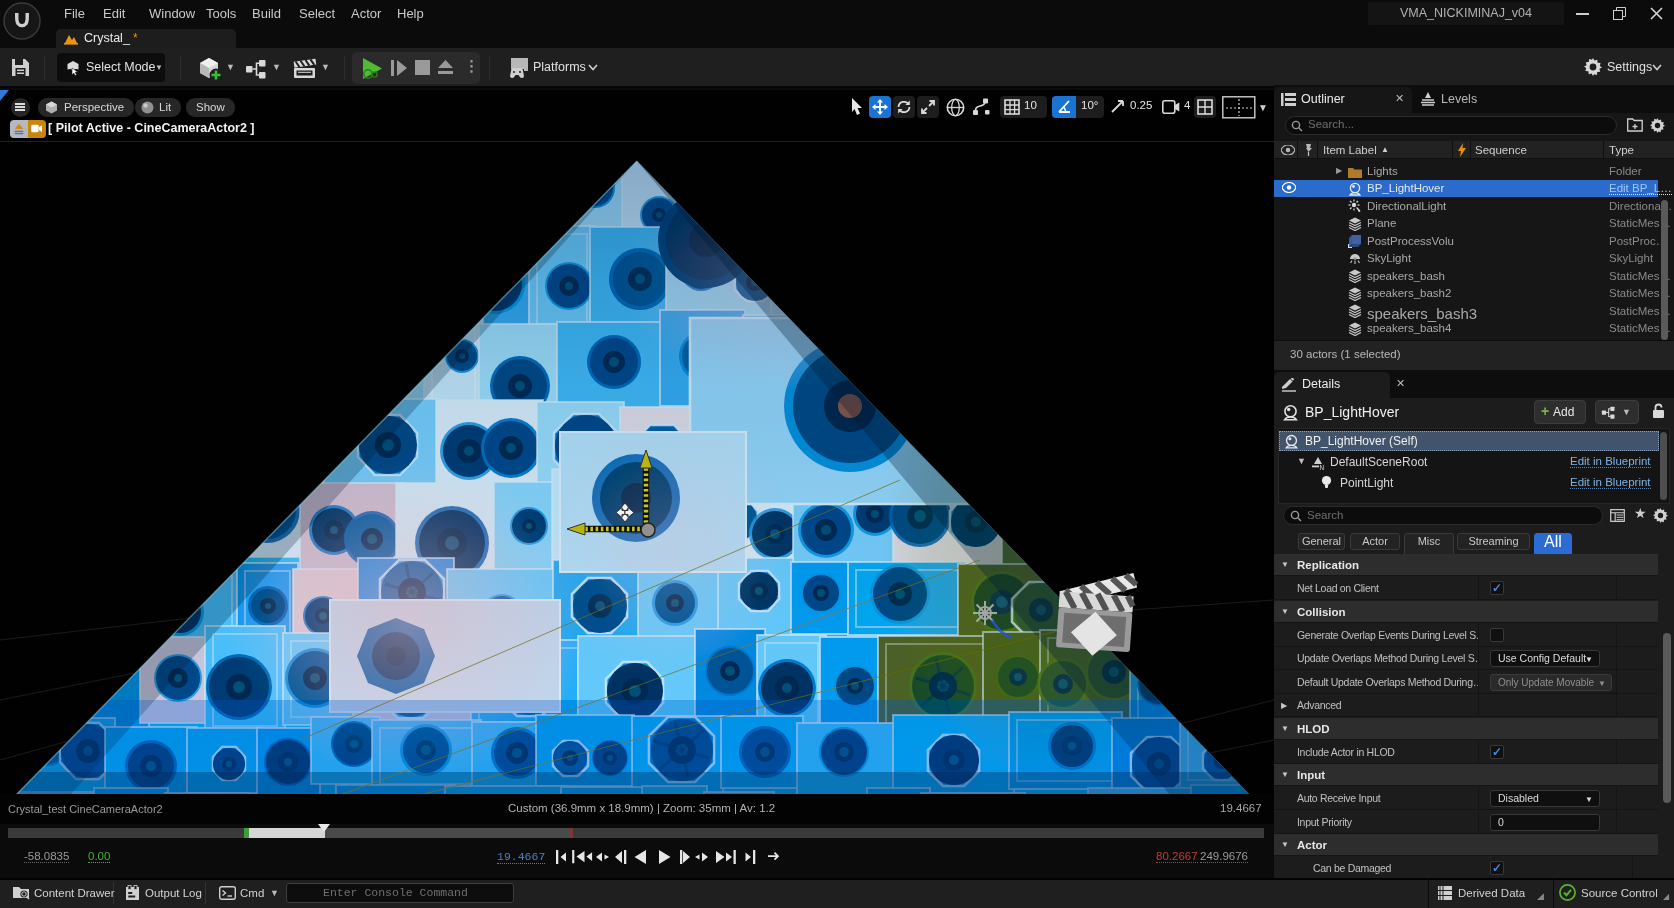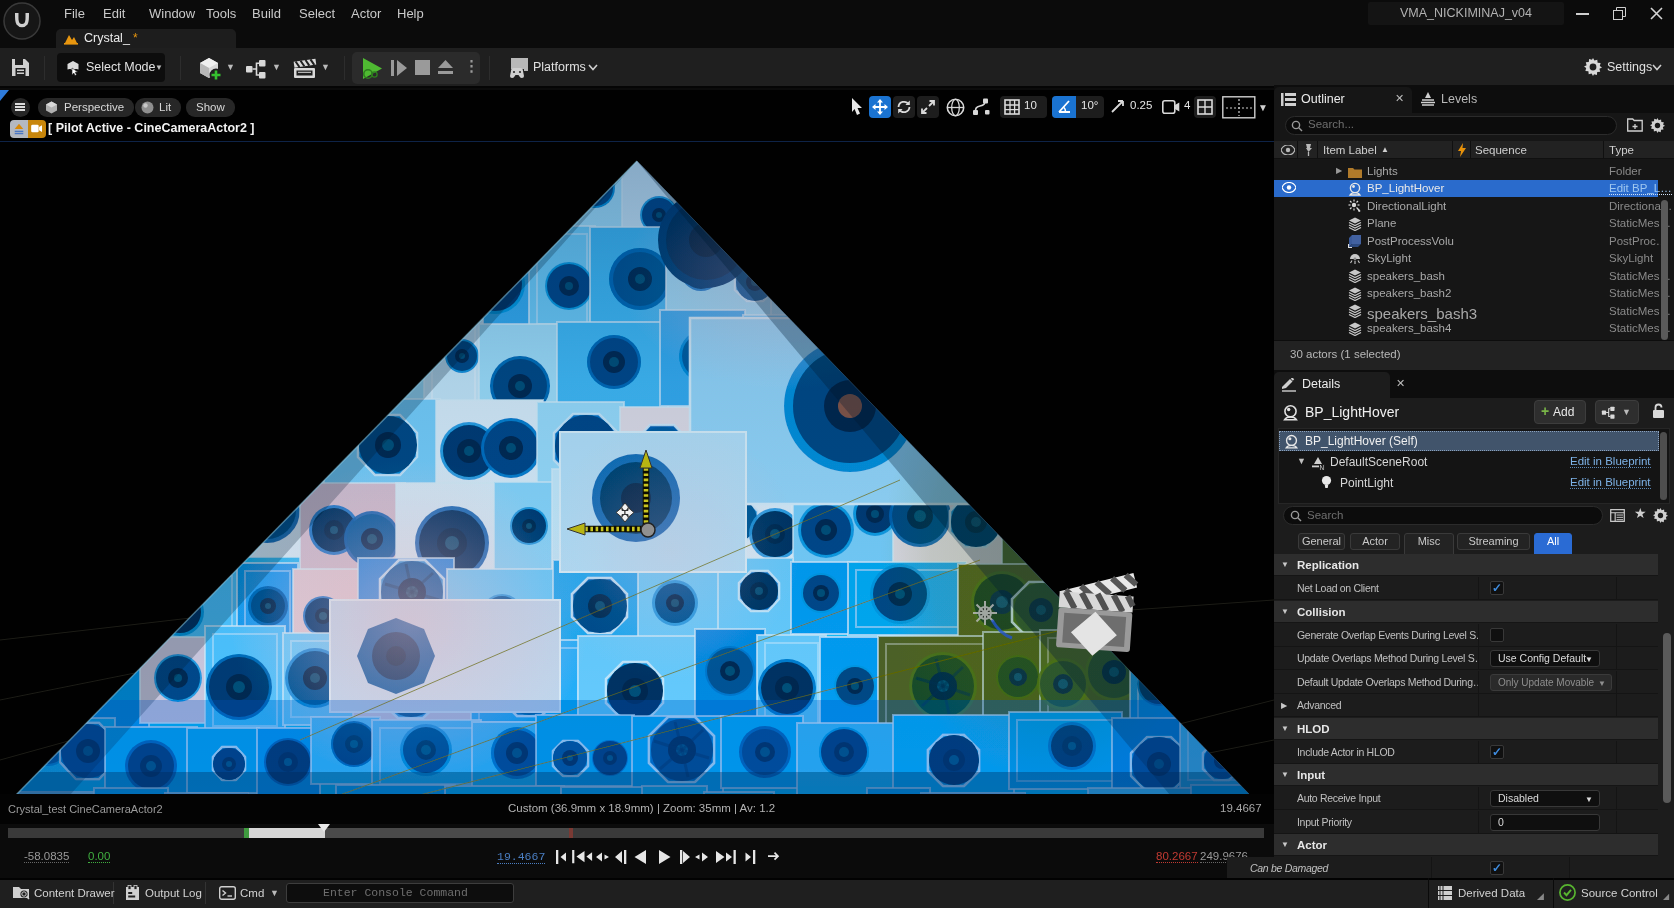--- a/index.html
+++ b/index.html
@@ -1280,21 +1280,21 @@
     </svg>
 <span class="abs" style="left:1634px;top:505px;color:#cfcfcf;font-size:14px;">★</span>
 <svg class="abs" style="left:1653px;top:508px" width="15" height="15" viewBox="0 0 18 18">
       <path d="M9 0 l1.4 2.6 2.9-.8 .3 3 3 .3 -.8 2.9 L18 9.4 l-2.6 1.4 .8 2.9 -3 .3 -.3 3 -2.9-.8 L9 18 7.6 15.4 4.7 16.2 4.4 13.2 1.4 12.9 2.2 10 0 8.6 2.6 7.2 1.8 4.3 4.8 4 5.1 1 8 1.8 z" fill="#cfcfcf"></path>
       <circle cx="9" cy="9" r="3.2" fill="#1c1c1c"></circle>
     </svg>
 <div class="abs" style="left:1298px;top:533px;width:47px;height:17px;background:#232323;border:1px solid #3a3a3a;border-radius:3px;color:#c8c8c8;font-size:11px;text-align:center;line-height:15px;">General</div>
 <div class="abs" style="left:1350px;top:533px;width:50px;height:17px;background:#232323;border:1px solid #3a3a3a;border-radius:3px;color:#c8c8c8;font-size:11px;text-align:center;line-height:15px;">Actor</div>
 <div class="abs" style="left:1404px;top:533px;width:50px;height:30px;background:#232323;border:1px solid #3a3a3a;border-radius:3px;color:#c8c8c8;font-size:11px;text-align:center;line-height:15px;">Misc</div>
 <div class="abs" style="left:1457px;top:533px;width:73px;height:17px;background:#232323;border:1px solid #3a3a3a;border-radius:3px;color:#c8c8c8;font-size:11px;text-align:center;line-height:15px;">Streaming</div>
-<div class="abs" style="left:1534px;top:533px;width:38px;height:28px;background:#2a6bd4;border:1px solid #2a6bd4;border-radius:3px;color:#fff;font-size:11px;text-align:center;line-height:15px;">All</div>
+<div class="abs" style="left:1534px;top:533px;width:38px;height:28px;background:#2a6bd4;border:1px solid #2a6bd4;border-radius:3px;color:#fff;font-size:16px;text-align:center;line-height:15px;">All</div>
 <div class="sechead" style="left:1274px;top:554px;">
       <span style="position:absolute;left:7px;font-size:8px;color:#c8c8c8;">▼</span>
       <span style="position:absolute;left:23px;">Replication</span>
     </div>
 <div class="prow" style="left:1274px;top:577px;">
       <span class="lbl">Net Load on Client</span>
       <span class="pcol"></span>
       <span class="pcol2"></span>
     </div>
 <div class="cbox" style="top:581px;">✓</div>
@@ -1349,21 +1349,21 @@
 <div class="prow" style="left:1274px;top:810.5px;">
       <span class="lbl">Input Priority</span>
       <span class="pcol"></span>
       <span class="pcol2"></span>
     </div>
 <div class="ddown" style="top:813.5px;">0</div>
 <div class="sechead" style="left:1274px;top:834.0px;">
       <span style="position:absolute;left:7px;font-size:8px;color:#c8c8c8;">▼</span>
       <span style="position:absolute;left:23px;">Actor</span>
     </div>
-<div class="prow" style="left:1227px;top:857.0px;font-style:italic;">
+<div class="prow" style="left:1290px;top:857.0px;">
       <span class="lbl">Can be Damaged</span>
       <span class="pcol"></span>
       <span class="pcol2"></span>
     </div>
 <div class="cbox" style="top:861.0px;">✓</div>
 <div class="abs" style="left:1663px;top:633px;width:8px;height:170px;background:#5a5a5a;border-radius:4px;"></div>
 
   <div class="abs" style="left:0;top:878px;width:1674px;height:30px;background:#1f1f1f;border-top:2px solid #020202;"></div>
   <div class="abs" style="left:113px;top:882px;width:1px;height:22px;background:#333;"></div>
   <div class="abs" style="left:205px;top:882px;width:1px;height:22px;background:#333;"></div>

